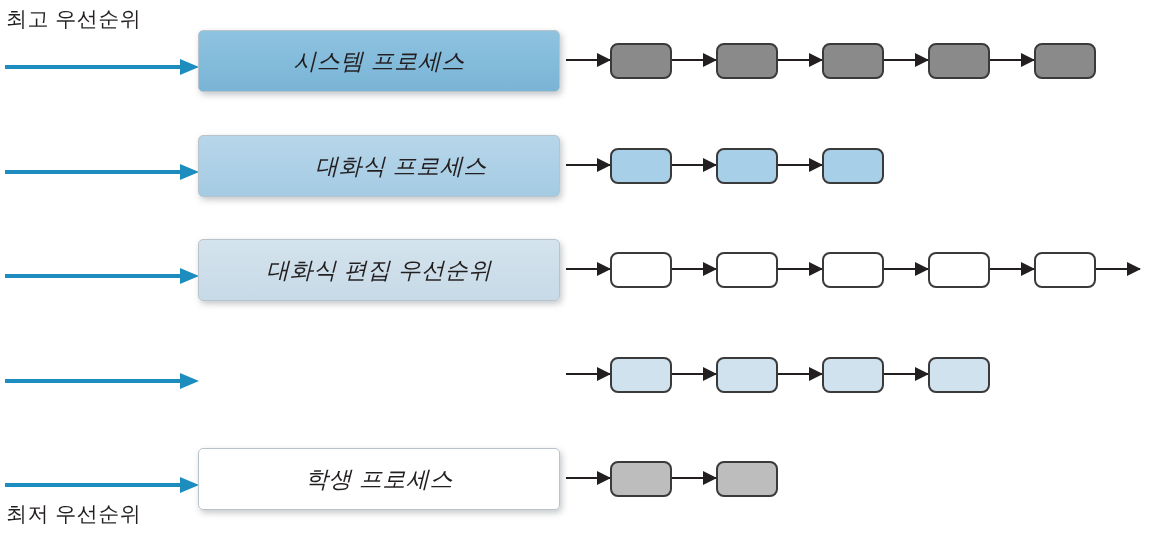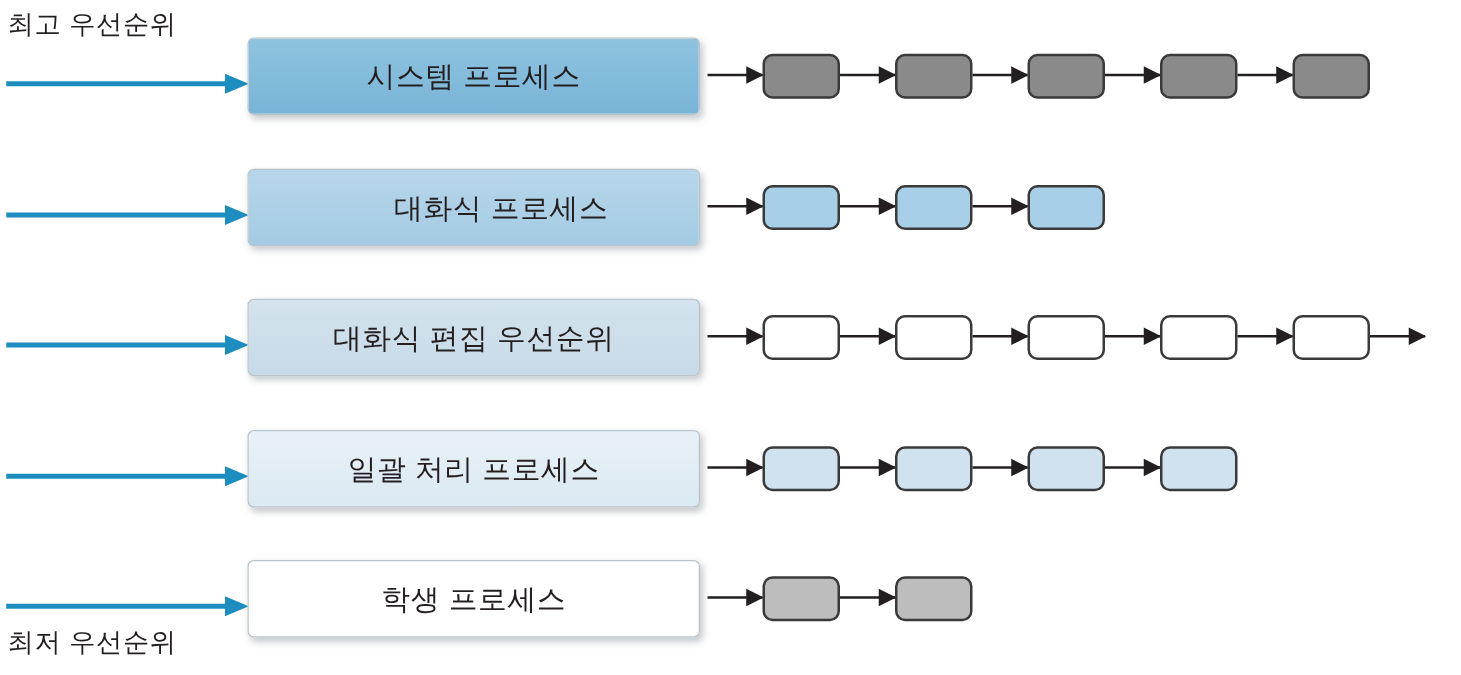--- a/index.html
+++ b/index.html
@@ -29,20 +29,21 @@
   }
   #label-highest { left: 6px;  top: 5px; }
   #label-lowest  { left: 6px;  top: 500px; }
 
   
   .row {
     position: absolute;
     left: 0;
     width: 1169px;
     height: 68px;
+    font-style: italic;
   }
 
   
   .in-arrow {
     position: absolute;
     left: 5px;
     top: 30px;
     width: 194px;
     height: 18px;
   }
@@ -262,23 +263,20 @@
             <div class="shaft"></div>
             <div class="head"></div>
           </div>
         </div>
       </div>
       <div class="row" style="top: 342px;">
         <div class="in-arrow">
           <div class="shaft"></div>
           <div class="head"></div>
         </div>
-        <div class="class-box" style="background: linear-gradient(rgb(232, 241, 247) 0%, rgb(219, 233, 242) 100%);">
-          <div class="caption">일괄 처리 프로세스</div>
-        </div>
         <div class="link-arrow" style="left: 566px; width: 44px;">
           <div class="shaft"></div>
           <div class="head"></div>
         </div>
         <div class="queue">
           <div class="qbox" style="left: 42px; background: rgb(207, 226, 238);"></div>
           <div class="qarrow" style="left: 104px; width: 44px;">
             <div class="shaft"></div>
             <div class="head"></div>
           </div>

